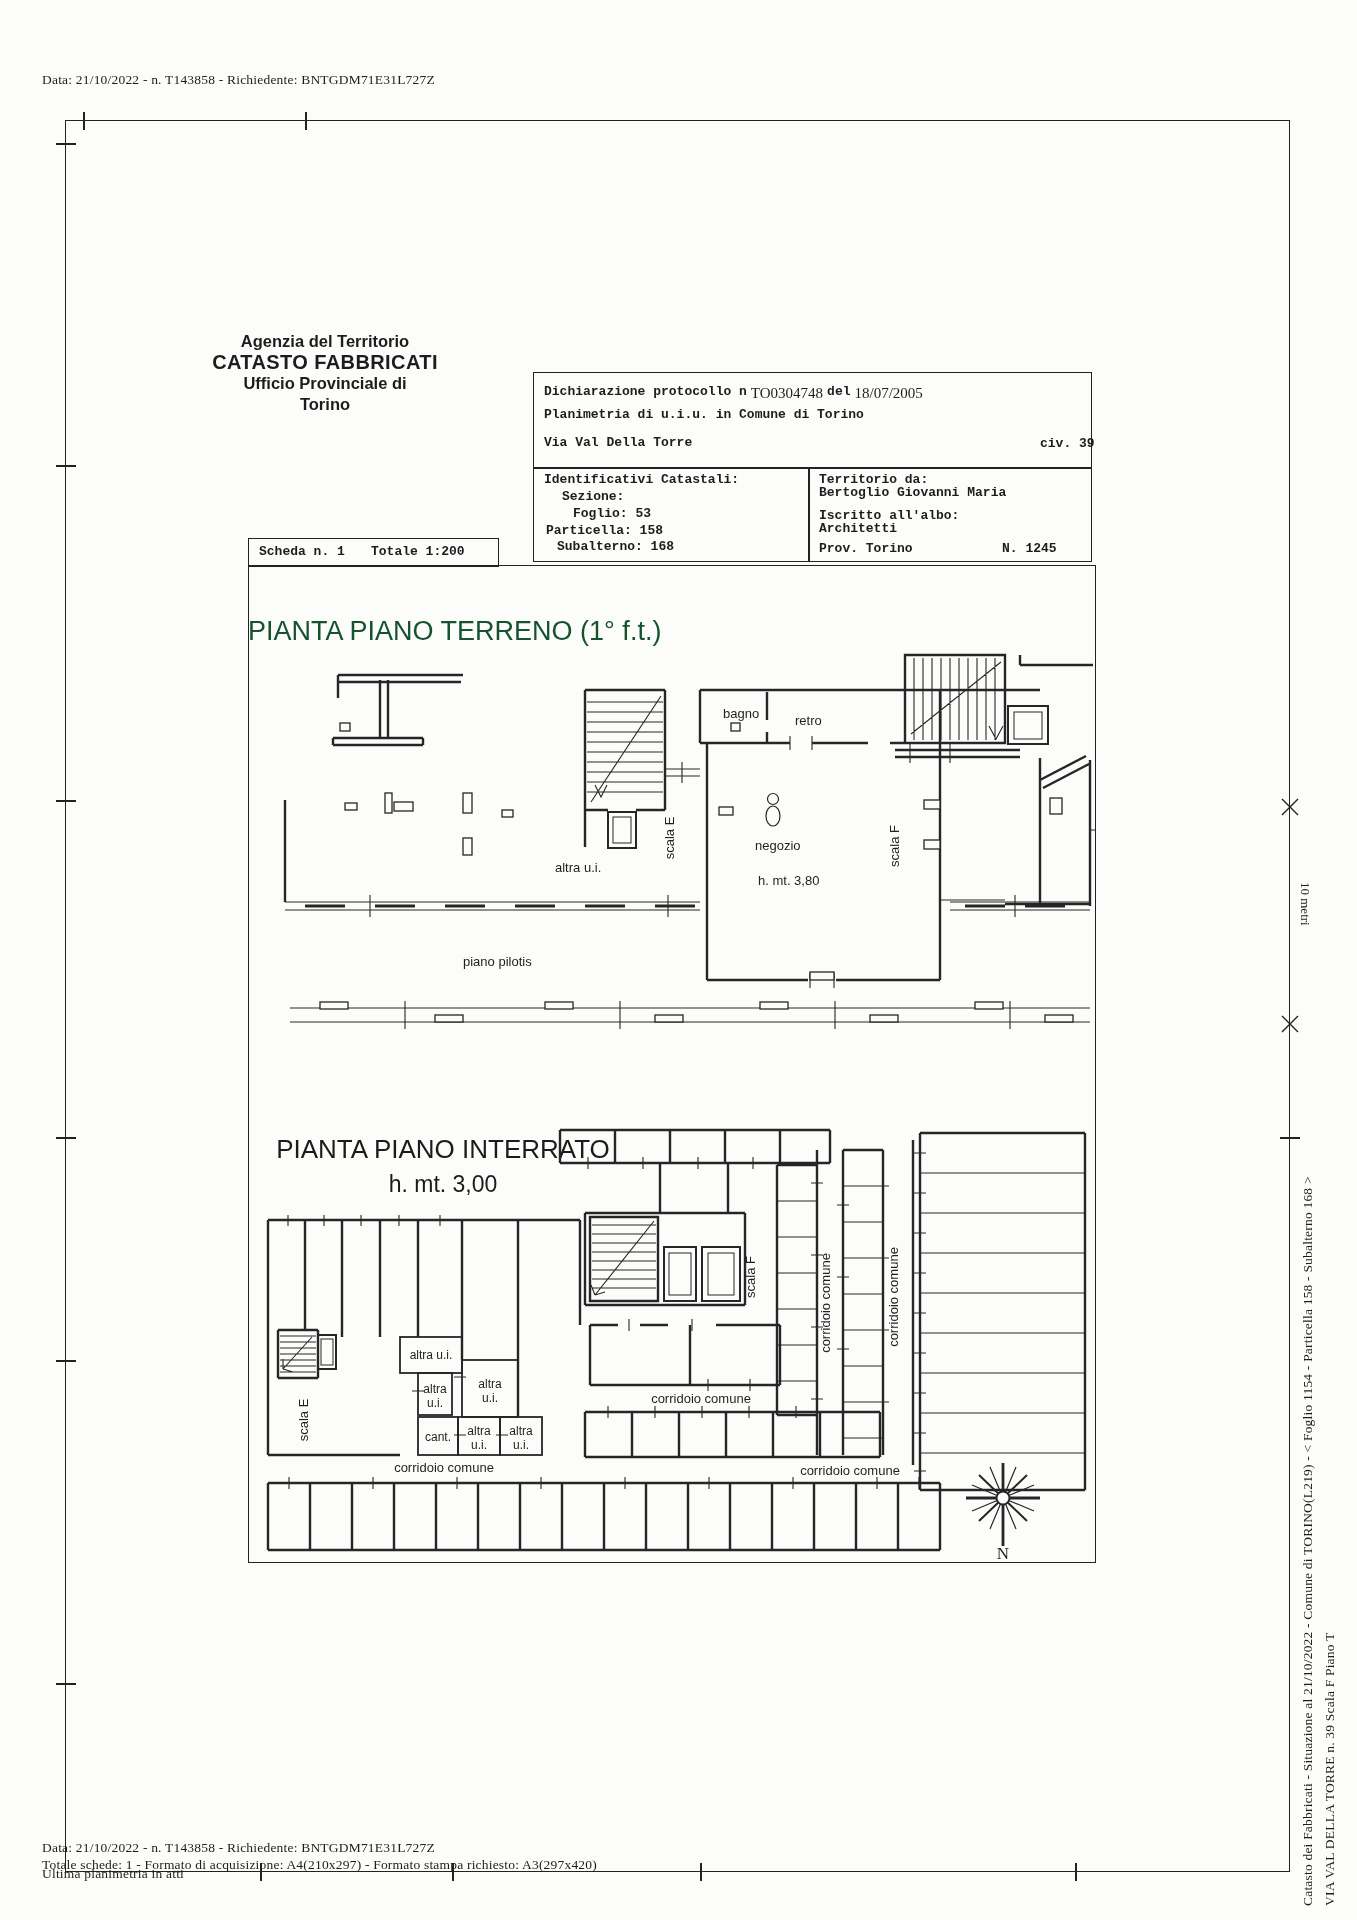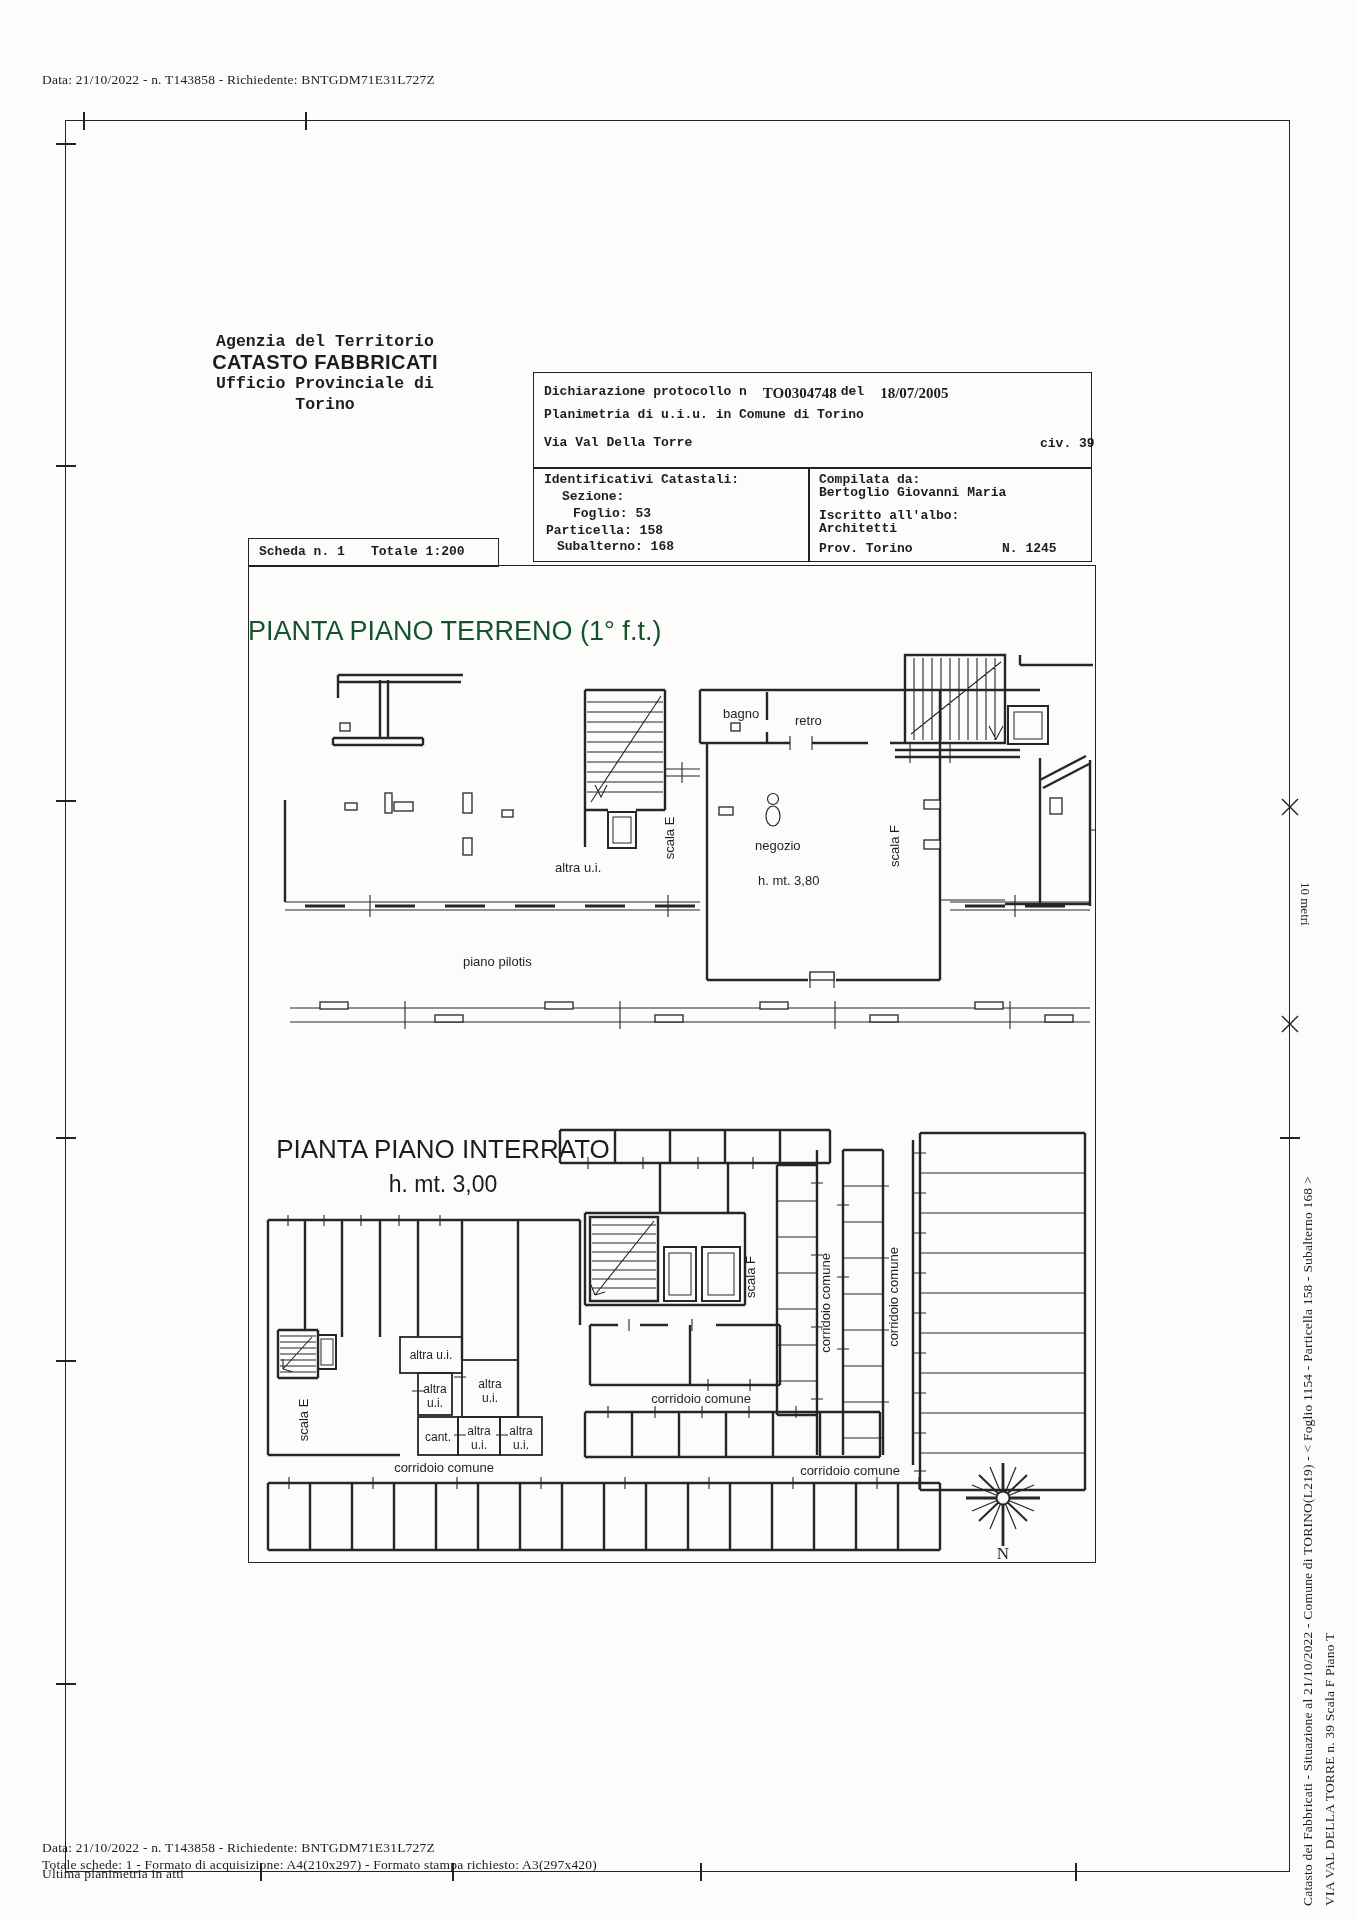--- a/index.html
+++ b/index.html
@@ -4,25 +4,25 @@
 <style>
   html,body{margin:0;padding:0;background:#e8e8e8;}
   #page{position:relative;width:1357px;height:1920px;background:#fcfcfa;overflow:hidden;
         font-family:"Liberation Serif", serif;color:#1d1d1d;}
   .abs{position:absolute;}
   .note{font-size:13.5px;letter-spacing:.2px;white-space:nowrap;}
   .frame{border:1.6px solid #222;}
   .tickv{width:1.6px;height:18px;background:#222;}
   .tickh{width:20px;height:1.6px;background:#222;}
   .agency{width:250px;text-align:center;font-family:"Liberation Sans",sans-serif;font-weight:bold;line-height:21px;}
-  .agency .l1,.agency .l3,.agency .l4{font-size:16.5px;font-family:Liberation Mono, monospace;}
+  .agency .l1,.agency .l3,.agency .l4{font-size:16.5px;}
   .agency .l2{font-size:20px;letter-spacing:.4px;}
   .declbox{border:1.6px solid #222;background:transparent;}
   .mono{font-family:"Liberation Mono","DejaVu Sans Mono",monospace;font-weight:700;font-size:13px;white-space:nowrap;}
-  .serifnum{font-family:"Liberation Serif",serif;font-weight:700;font-size:15px;margin-left:12px;}
+  .serifnum{font-family:"Liberation Serif",serif;font-weight:400;font-size:15px;}
   .plan-title{font-family:"Liberation Sans",sans-serif;font-size:27px;text-align:left;white-space:nowrap;color:#14532d;}
   .plan-title2{font-family:"Liberation Sans",sans-serif;font-size:26px;text-align:center;white-space:nowrap;color:#1b1b1b;}
   .plan-sub{font-family:"Liberation Sans",sans-serif;font-size:23px;text-align:center;white-space:nowrap;color:#1b1b1b;}
   .vtext{white-space:nowrap;transform:rotate(-90deg);transform-origin:0 0;font-size:13.5px;letter-spacing:.2px;}
   .vtext2{white-space:nowrap;transform:rotate(90deg);transform-origin:0 0;font-size:13px;}
   svg text{font-family:"Liberation Sans",sans-serif;fill:#1f1f1f;}
   svg .lbl{font-size:13px;}
   svg .lbls{font-size:12px;}
   svg .north{font-family:"Liberation Serif",serif;font-size:17px;}
 </style>
@@ -68,21 +68,21 @@
     <div class="abs mono" style="left:467px;top:63px;margin-left:39px;">civ. 39</div>
   </div>
 
   <div class="abs declbox" style="left:533px;top:467px;width:557px;height:93px;">
     <div class="abs" style="left:274px;top:0;width:1.6px;height:100%;background:#222;"></div>
     <div class="abs mono" style="left:10px;top:4px;">Identificativi Catastali:</div>
     <div class="abs mono" style="left:28px;top:21px;">Sezione:</div>
     <div class="abs mono" style="left:39px;top:38px;">Foglio: 53</div>
     <div class="abs mono" style="left:12px;top:55px;">Particella: 158</div>
     <div class="abs mono" style="left:10px;top:71px;margin-left:13px;">Subalterno: 168</div>
-    <div class="abs mono" style="left:285px;top:4px;">Compilata da:</div>
+    <div class="abs mono" style="left:285px;top:4px;">Territorio da:</div>
     <div class="abs mono" style="left:285px;top:17px;">Bertoglio Giovanni Maria</div>
     <div class="abs mono" style="left:285px;top:40px;">Iscritto all'albo:</div>
     <div class="abs mono" style="left:285px;top:53px;">Architetti</div>
     <div class="abs mono" style="left:285px;top:73px;">Prov. Torino</div>
     <div class="abs mono" style="left:468px;top:73px;">N. 1245</div>
   </div>
 
   <div class="abs declbox" style="left:248px;top:538px;width:249px;height:27px;">
     <div class="abs mono" style="left:10px;top:5px;">Scheda n. 1</div>
     <div class="abs mono" style="left:122px;top:5px;">Totale 1:200</div>

